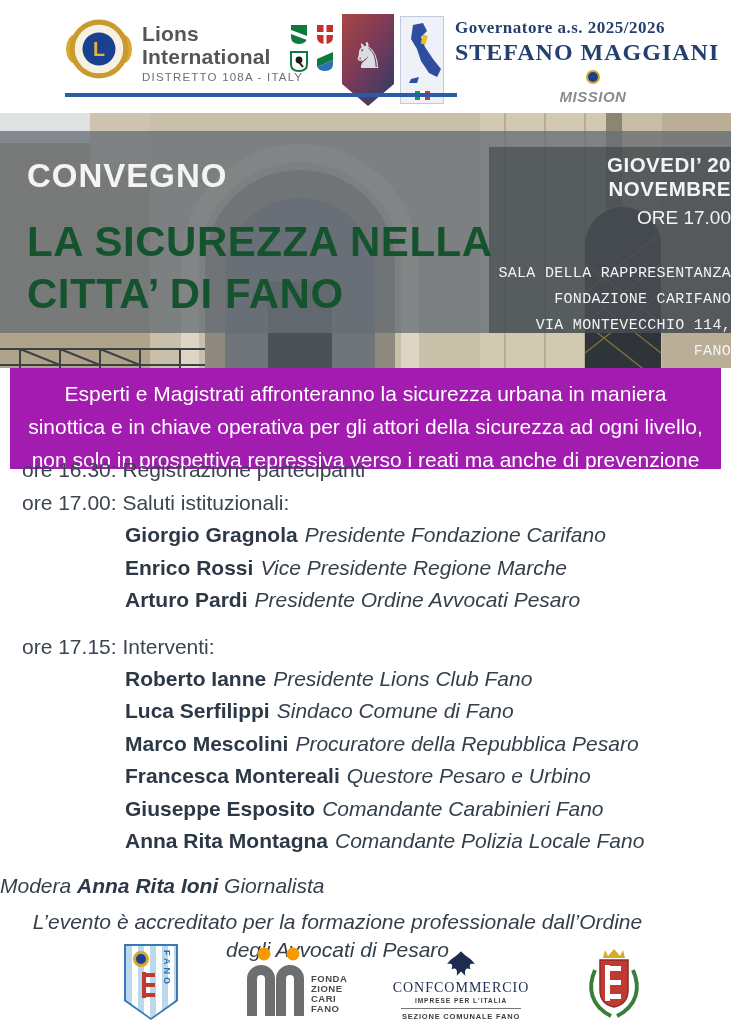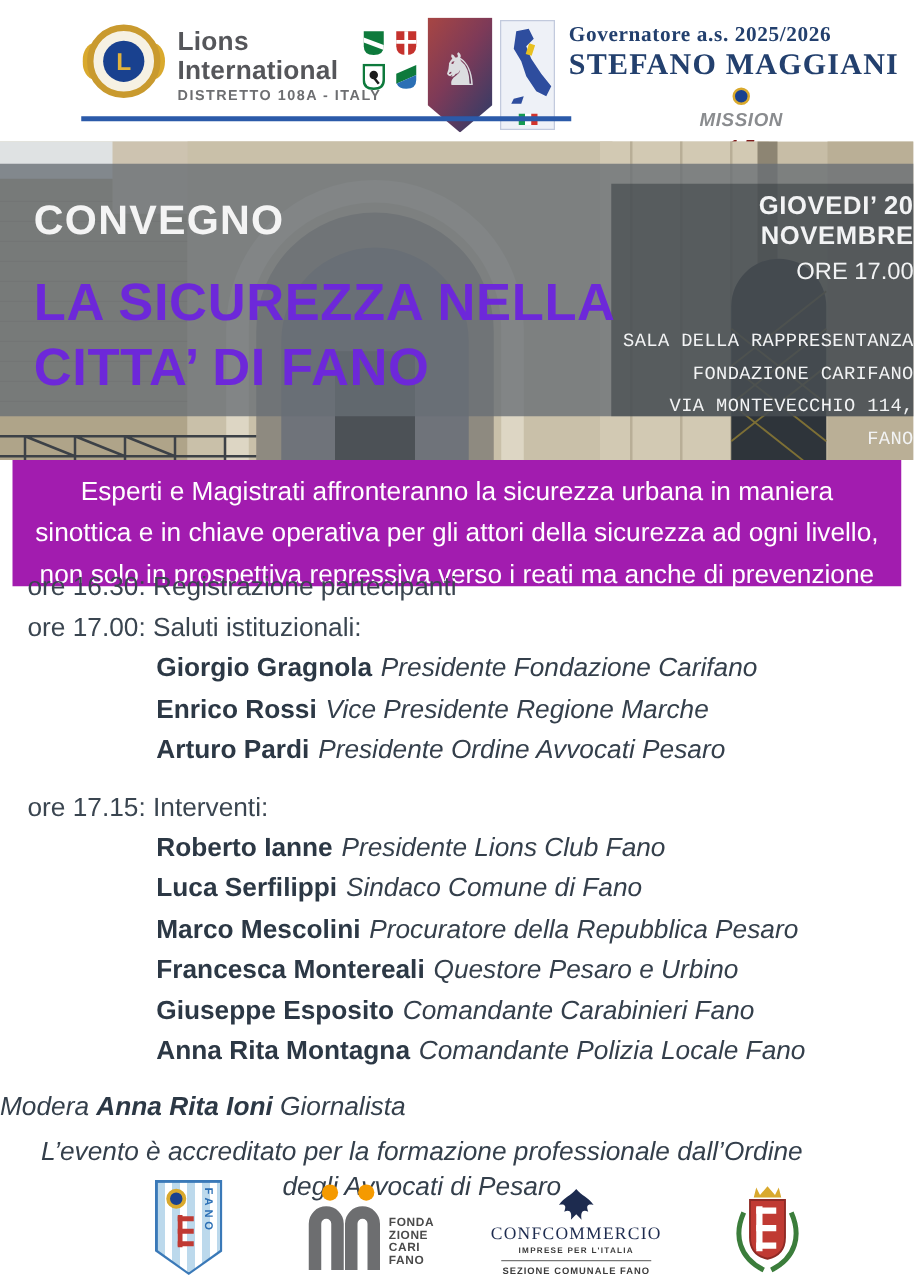--- a/index.html
+++ b/index.html
@@ -5,21 +5,21 @@
   * { margin:0; padding:0; box-sizing:border-box; }
   html,body { background:#ffffff; }
   .page { position:relative; width:731px; height:1023px; background:#ffffff; overflow:hidden;
           font-family:"Liberation Sans", sans-serif; color:#3a4550; }
 
   
   .header { position:absolute; top:0; left:0; width:731px; height:113px; background:#fff; }
   .lions-emblem { position:absolute; left:66px; top:16px; width:66px; height:66px; }
   .org-name { position:absolute; left:142px; top:22px; font-size:21px; line-height:23px;
               font-weight:700; color:#55565a; letter-spacing:.2px; }
-  .district { position:absolute; left:142px; top:71px; font-size:11.5px; font-weight:700;
+  .district { position:absolute; left:142px; top:71px; font-size:11.5px; font-weight:400;
               color:#6d6e71; letter-spacing:1.2px; }
   .crests { position:absolute; left:290px; top:24px; display:grid;
             grid-template-columns:18px 18px; grid-template-rows:21px 21px; gap:6px 8px; }
   .crest svg { display:block; }
   .pennant-hdr { position:absolute; left:342px; top:14px; width:52px; height:92px;
                  clip-path:polygon(0 0,100% 0,100% 76%,50% 100%,0 76%);
                  background:linear-gradient(125deg,#a84643 0%,#7d3a58 45%,#2a3c68 100%);
                  display:flex; align-items:center; justify-content:center; }
   .knight-glyph { color:#dcdde0; font-size:36px; line-height:1; transform:translateY(-4px); }
   .italy-panel { position:absolute; left:400px; top:16px; width:44px; height:88px;
@@ -48,21 +48,21 @@
 
   
   .hero { position:absolute; top:113px; left:0; width:731px; height:255px; overflow:hidden; }
   .hero-photo { position:absolute; top:0; left:0; }
   .overlay-band { position:absolute; left:0; top:18px; width:731px; height:202px;
                   background:rgba(104,110,116,0.78); }
   .overlay-panel { position:absolute; left:489px; top:34px; width:242px; height:186px;
                    background:rgba(40,46,52,0.45); }
   .hero-kicker { position:absolute; left:27px; top:44px; color:#f4f4f4; font-weight:800;
                  font-size:33px; letter-spacing:1px; }
-  .hero-title  { position:absolute; left:27px; top:103px; color:#6d28d9; font-weight:800;
+  .hero-title  { position:absolute; left:27px; top:103px; color:#14532d; font-weight:800;
                  font-size:42px; line-height:52px; letter-spacing:.5px; }
   .hero-right { position:absolute; left:489px; top:40px; width:242px; text-align:right; color:#f2f3f4; }
   .hero-date { font-size:20.5px; font-weight:800; letter-spacing:.5px; }
   .hero-time { font-size:19px; margin-top:6px; }
   .hero-venue { margin-top:32px; font-size:15px; line-height:26px; letter-spacing:.3px;font-family:Liberation Mono, monospace; }
 
   
   .abstract { position:absolute; top:368px; left:10px; width:711px; height:101px;
               background:#a21caf; color:#fff; text-align:center;
               font-size:21px; line-height:33px; padding:9px 18px; }

